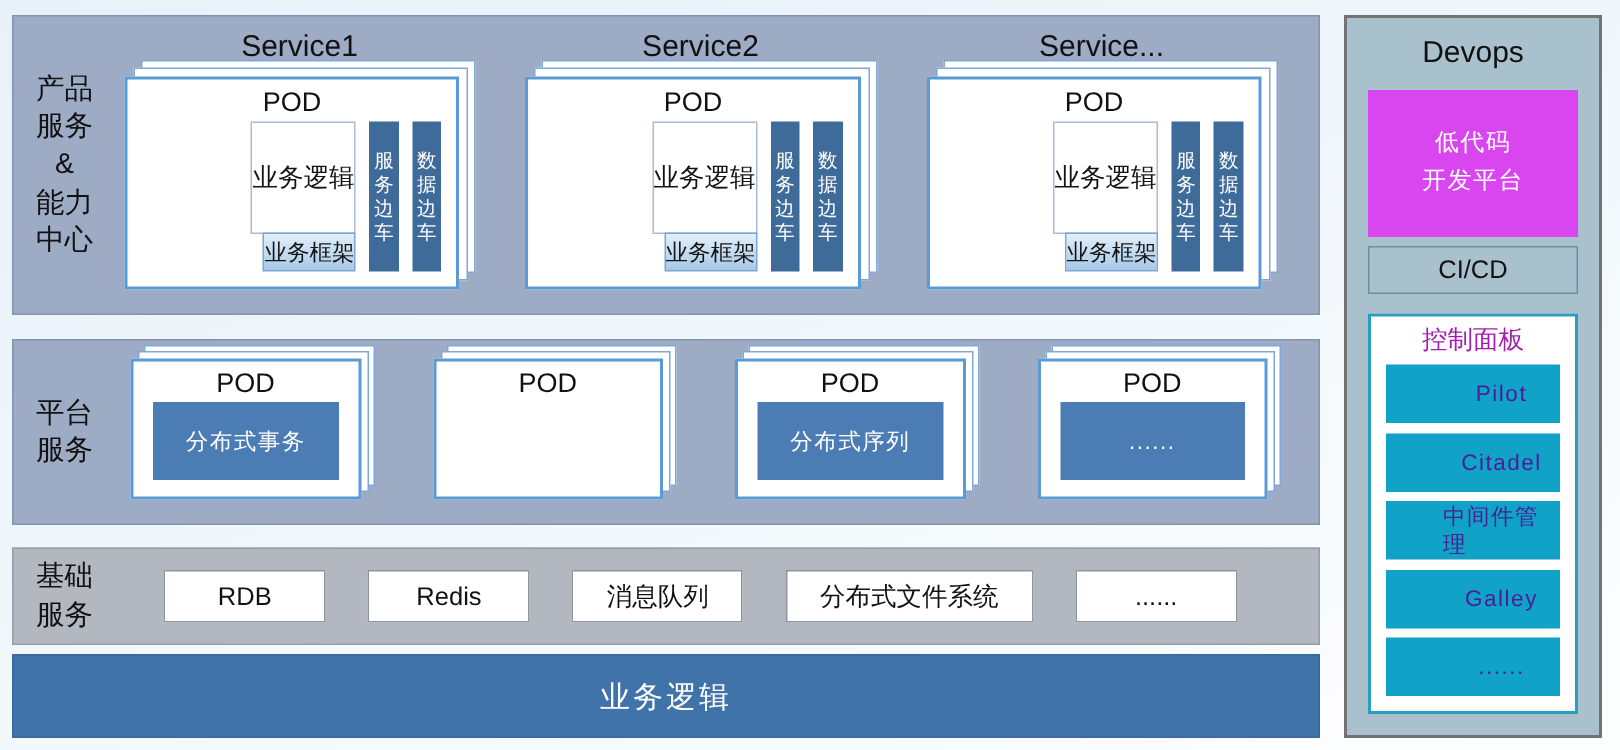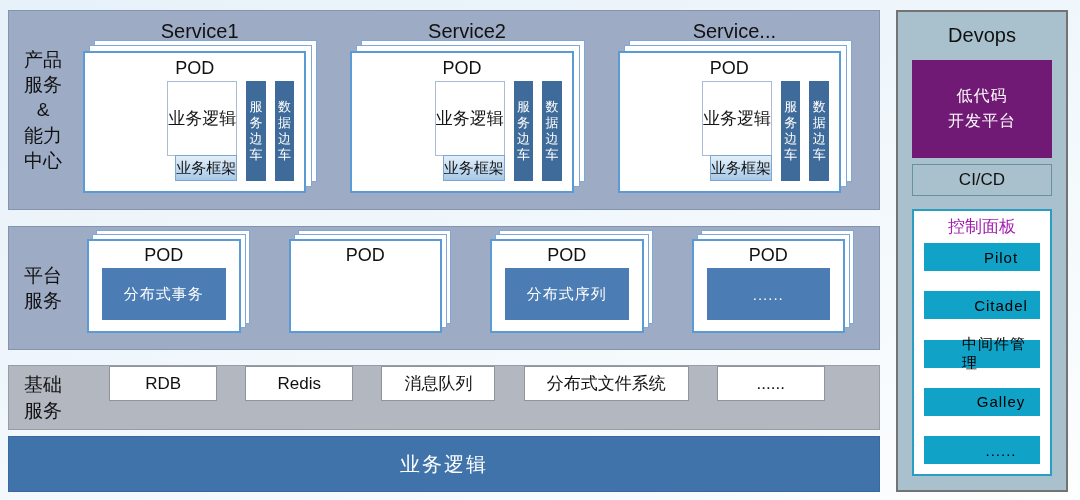--- a/index.html
+++ b/index.html
@@ -68,55 +68,55 @@
     position:relative; z-index:1; height:100%; background:#fff; border:2px solid #5b9bd5;
     display:flex; flex-direction:column; padding:2px 13px 11px 13px;
   }
   .pod-title-sm { text-align:center; font-size:18px; height:25px; line-height:25px; color:#111; }
   .component-box {
     flex:1; background:#4b7cb3; color:#fff; font-size:15px; letter-spacing:1px;
     display:flex; align-items:center; justify-content:center;
   }
 
   
-  .basic-items { flex:1; display:flex; justify-content:space-evenly; padding:0 26px 0 4px; }
+  .basic-items { flex:1; display:flex; align-items:center; justify-content:space-evenly; padding:0 26px 0 4px; }
   .basic-box {
     min-width:108px; height:35px; line-height:33px; padding:0 22px; text-align:center;
     background:#fff; border:1px solid #8f95a0; font-size:17px; color:#111;
   }
 
   
   .container-bar {
     height:56px; margin-top:6px; background:#4173ab; border:1px solid #3a67a0;
     color:#fff; font-size:20px; letter-spacing:2px;
     display:flex; align-items:center; justify-content:center;
   }
 
   
   .devops-col {
     width:172px; flex:none; background:#a9c1cd; border:2px solid #737373;
     display:flex; flex-direction:column; padding:4px 14px 14px 14px;
   }
   .devops-title { text-align:center; font-size:20px; height:38px; line-height:38px; color:#111; }
   .lowcode-box {
-    height:98px; margin-top:6px; background:#701a75; color:#fff; font-size:16px; line-height:1.55;
+    height:98px; margin-top:6px; background:#d946ef; color:#fff; font-size:16px; line-height:1.55;
     display:flex; flex-direction:column; align-items:center; justify-content:center; letter-spacing:1px;
   }
   .cicd-box {
     height:32px; margin-top:6px; border:1px solid #68919f;
     display:flex; align-items:center; justify-content:center; font-size:17px; color:#111;
   }
   .control-panel {
     flex:1; margin-top:13px; background:#fff; border:2px solid #2a9ec2;
     display:flex; flex-direction:column; padding:2px 10px 10px 10px;
   }
   .panel-title { text-align:center; font-size:17px; height:28px; line-height:28px; color:#a21caf; }
   .panel-btns { flex:1; display:flex; flex-direction:column; justify-content:space-between; padding-top:2px; }
   .panel-btn {
-    height:28px; background:#10a2c7; color:#000000; font-size:15px; letter-spacing:1px;
+    height:39px; background:#10a2c7; color:#4c1d95; font-size:15px; letter-spacing:1px;
     display:flex; align-items:center; justify-content:center;padding-left:38px;
   }
 </style>
 </head>
 <body>
 
 <div class="layout">
 
   <div class="main-col">
 

